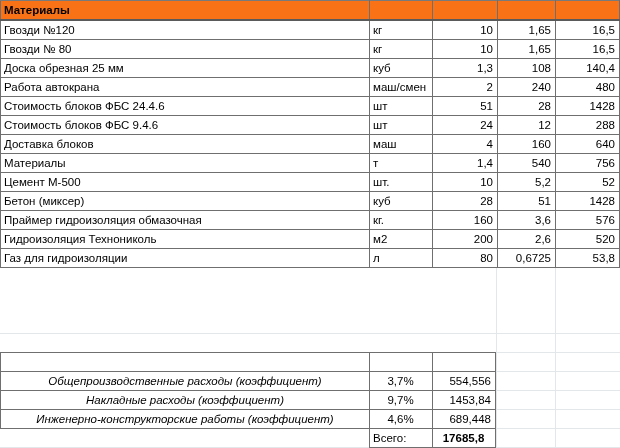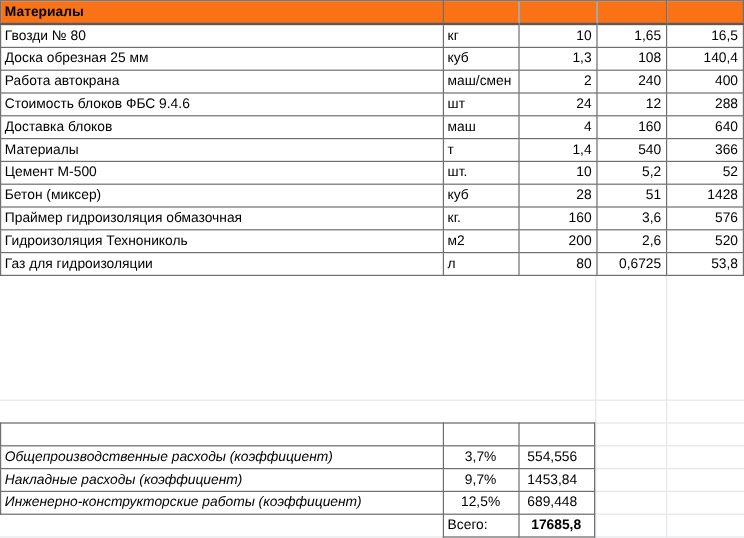--- a/index.html
+++ b/index.html
@@ -78,30 +78,30 @@
   
   #coefficients-table {
     left: 0;
     top: 352px;
     width: 496px;
   }
   #coefficients-table td {
     border: 1px solid #6f6f6f;
   }
   #coefficients-table td.coef-name {
-    text-align: left;
+    text-align: center;
     font-style: italic;
   }
   #coefficients-table td.coef-pct {
     text-align: center;
     padding-right: 4px;
   }
   #coefficients-table td.coef-val {
     text-align: right;
-    padding-right: 14px;
+    padding-right: 4px;
   }
   #coefficients-table tr.spacer td { height: 18px; }
   #coefficients-table tr.total td.total-label {
     text-align: left;
   }
   #coefficients-table tr.total td.total-value {
     text-align: center;
     font-weight: bold;
     padding-right: 4px;
   }
@@ -139,60 +139,74 @@
   <tbody>
     <tr class="hdr">
       <td class="name">Материалы</td>
       <td></td>
       <td></td>
       <td></td>
       <td></td>
     </tr>
 
     <tr>
+      <td class="name">Гвозди №120</td>
+      <td class="unit">кг</td>
+      <td class="num">10</td>
+      <td class="num">1,65</td>
+      <td class="num">16,5</td>
+    </tr>
+    <tr>
       <td class="name">Гвозди № 80</td>
       <td class="unit">кг</td>
       <td class="num">10</td>
       <td class="num">1,65</td>
       <td class="num">16,5</td>
     </tr>
     <tr>
       <td class="name">Доска обрезная 25 мм</td>
       <td class="unit">куб</td>
       <td class="num">1,3</td>
       <td class="num">108</td>
       <td class="num">140,4</td>
     </tr>
     <tr>
       <td class="name">Работа автокрана</td>
       <td class="unit">маш/смен</td>
       <td class="num">2</td>
       <td class="num">240</td>
-      <td class="num">400</td>
+      <td class="num">480</td>
+    </tr>
+    <tr>
+      <td class="name">Стоимость блоков ФБС 24.4.6</td>
+      <td class="unit">шт</td>
+      <td class="num">51</td>
+      <td class="num">28</td>
+      <td class="num">1428</td>
     </tr>
     <tr>
       <td class="name">Стоимость блоков ФБС 9.4.6</td>
       <td class="unit">шт</td>
       <td class="num">24</td>
       <td class="num">12</td>
       <td class="num">288</td>
     </tr>
     <tr>
       <td class="name">Доставка блоков</td>
       <td class="unit">маш</td>
       <td class="num">4</td>
       <td class="num">160</td>
       <td class="num">640</td>
     </tr>
     <tr>
       <td class="name">Материалы</td>
       <td class="unit">т</td>
       <td class="num">1,4</td>
       <td class="num">540</td>
-      <td class="num">366</td>
+      <td class="num">756</td>
     </tr>
     <tr>
       <td class="name">Цемент М-500</td>
       <td class="unit">шт.</td>
       <td class="num">10</td>
       <td class="num">5,2</td>
       <td class="num">52</td>
     </tr>
     <tr>
       <td class="name">Бетон  (миксер)</td>
@@ -242,21 +256,21 @@
       <td class="coef-pct">3,7%</td>
       <td class="coef-val">554,556</td>
     </tr>
     <tr>
       <td class="coef-name">Накладные расходы (коэффициент)</td>
       <td class="coef-pct">9,7%</td>
       <td class="coef-val">1453,84</td>
     </tr>
     <tr>
       <td class="coef-name">Инженерно-конструкторские работы (коэффициент)</td>
-      <td class="coef-pct">12,5%</td>
+      <td class="coef-pct">4,6%</td>
       <td class="coef-val">689,448</td>
     </tr>
     <tr class="total">
       <td class="blank-cell"></td>
       <td class="total-label">Всего:</td>
       <td class="total-value">17685,8</td>
     </tr>
   </tbody>
 </table>
 

